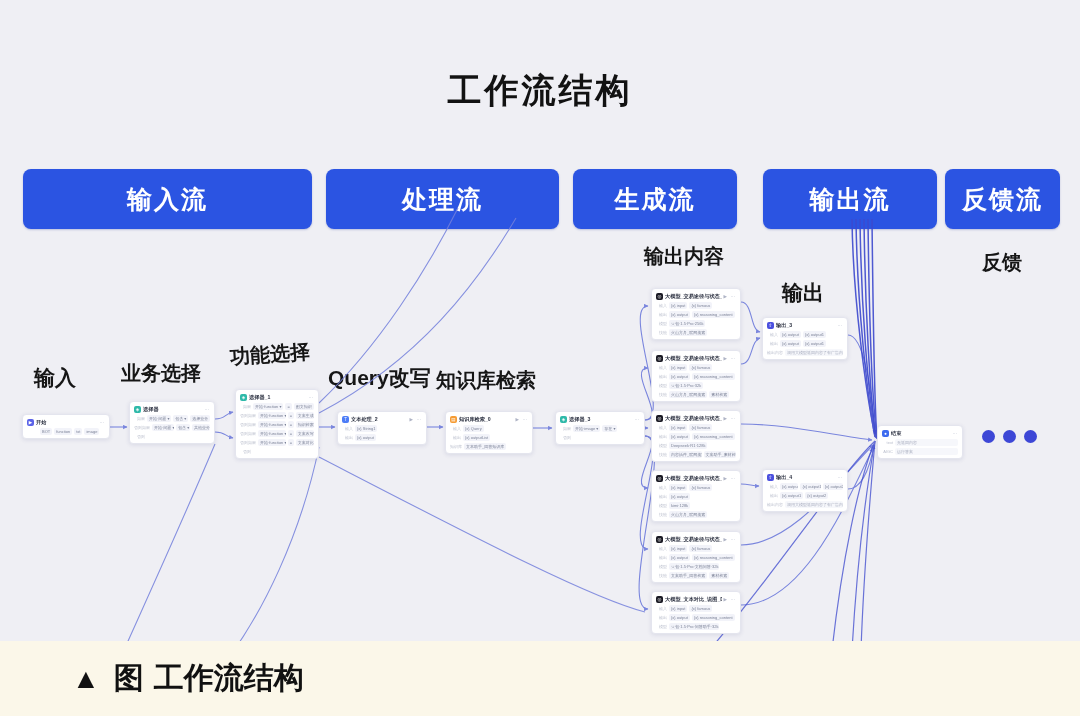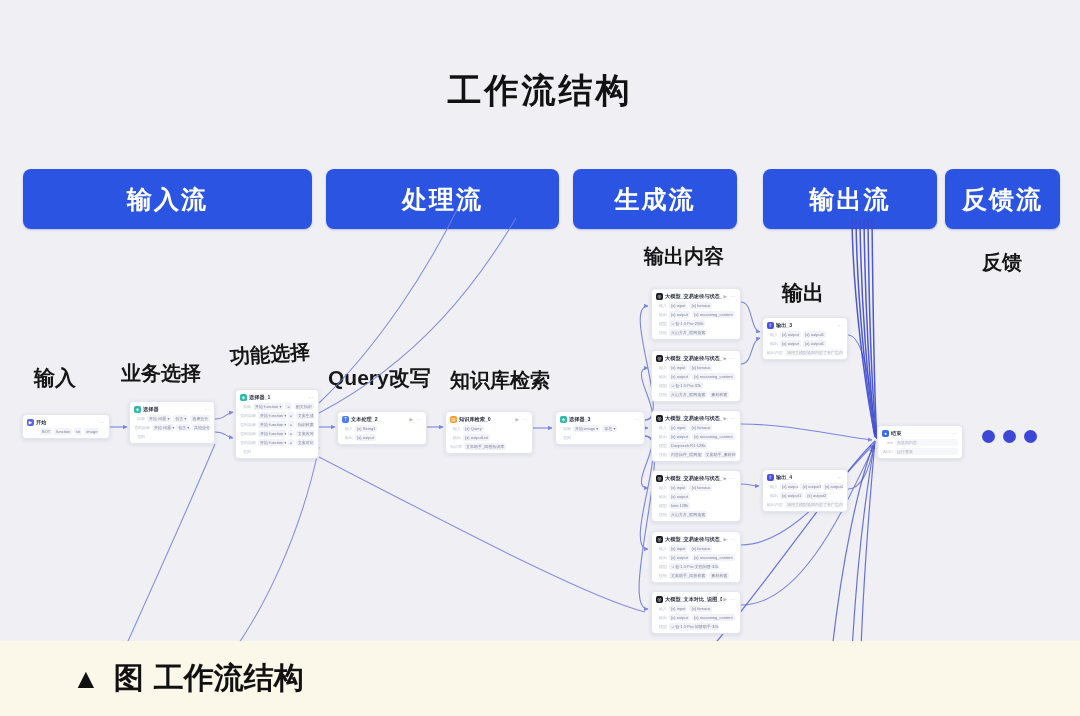--- a/index.html
+++ b/index.html
@@ -73,21 +73,21 @@
     <div class="pill" style="left: 326px; width: 233px;">处理流</div>
     <div class="pill" style="left: 573px; width: 164px;">生成流</div>
     <div class="pill" style="left: 763px; width: 174px;">输出流</div>
     <div class="pill" style="left: 945px; width: 115px;">反馈流</div>
   </div>
 
 <div class="stage" style="left:34px;top:364px;font-size:21px;">输入</div>
 <div class="stage" style="left:121px;top:360px;font-size:20px;">业务选择</div>
 <div class="stage" style="left:230px;top:341px;font-size:20px;transform:rotate(-4deg);">功能选择</div>
 <div class="stage" style="left:328px;top:364px;font-size:21px;">Query改写</div>
-<div class="stage" style="left:450px;top:367px;font-size:20px;">知识库检索</div>
+<div class="stage" style="left:436px;top:367px;font-size:20px;">知识库检索</div>
 <div class="stage" style="left:644px;top:243px;font-size:20px;">输出内容</div>
 <div class="stage" style="left:782px;top:279px;font-size:21px;">输出</div>
 <div class="stage" style="left:982px;top:249px;font-size:20px;text-align:center;">反馈</div>
 
 <div id="canvas">
   <svg id="edges" width="1080" height="716" viewBox="0 0 1080 716">
     <defs>
       <marker id="arr" markerWidth="5" markerHeight="5" refX="3.6" refY="2" orient="auto">
         <path d="M0,0 L4,2 L0,4 Z" fill="#7480DC"></path>
       </marker>

